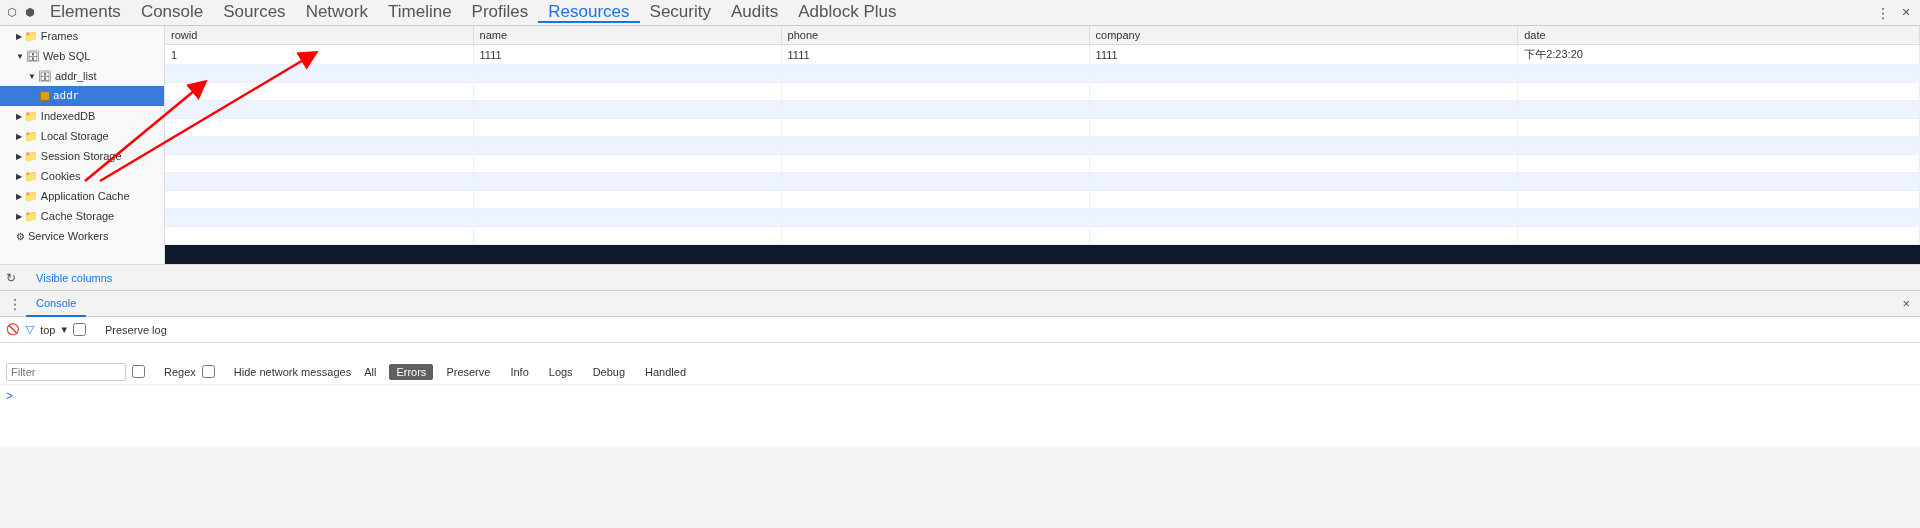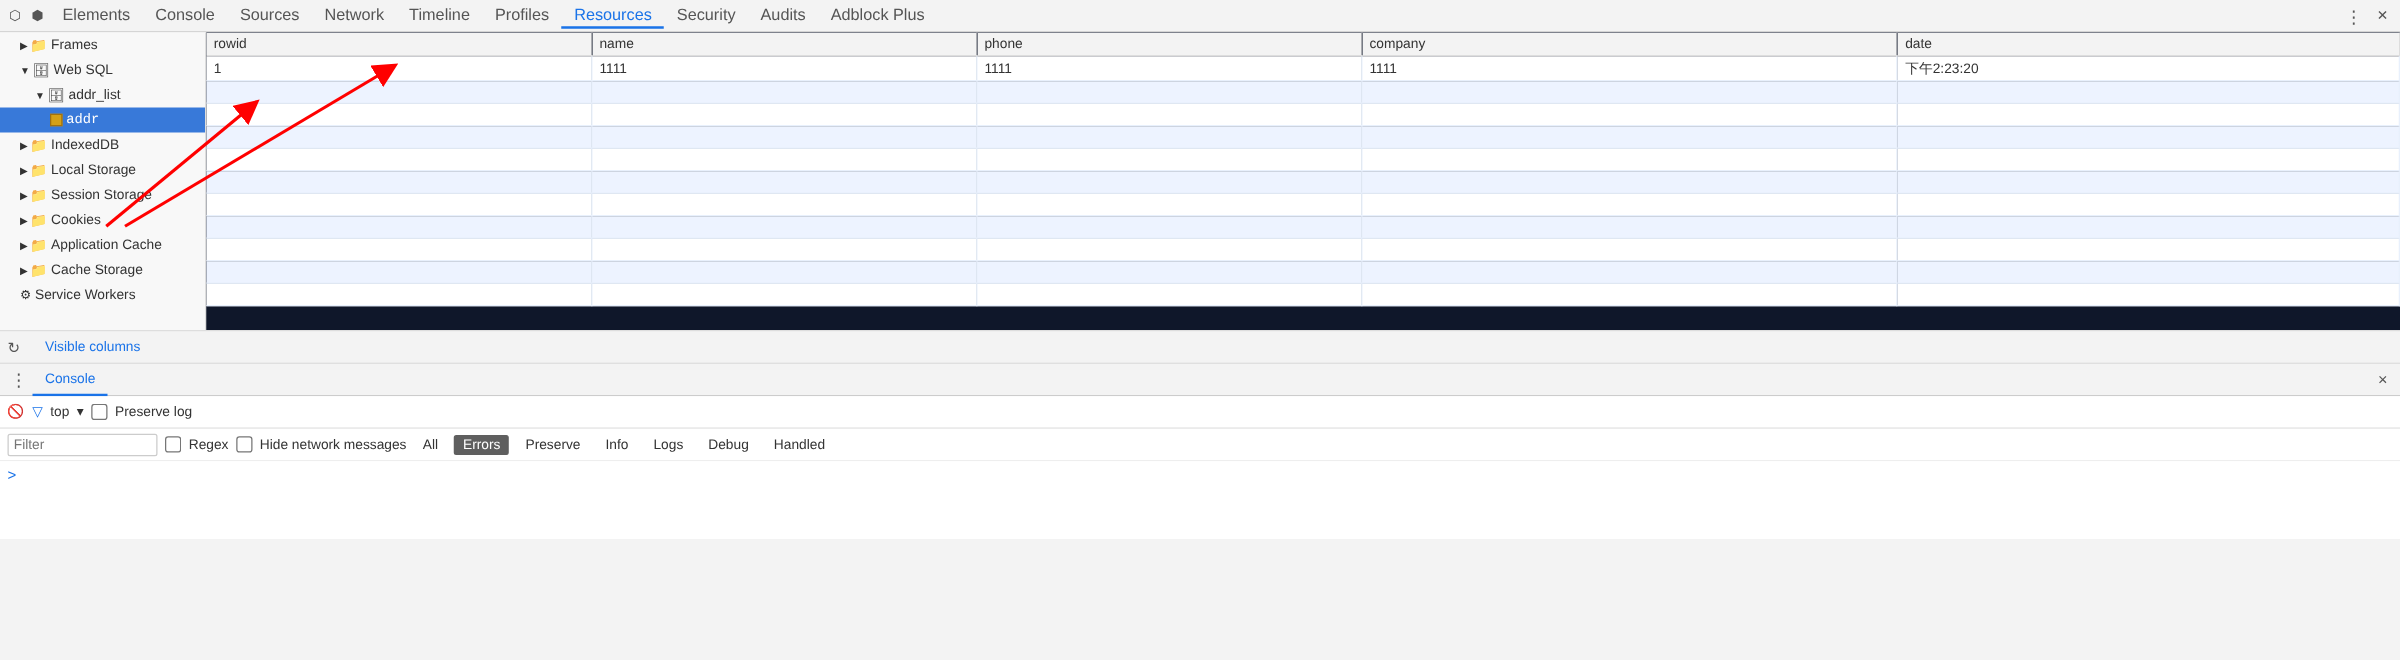--- a/index.html
+++ b/index.html
@@ -7,21 +7,21 @@
 
     
     .devtools-toolbar {
       display: flex; align-items: center; height: 26px;
       background: #f3f3f3; border-bottom: 1px solid #ccc;
       padding: 0 4px;
     }
     .toolbar-icon { width: 16px; height: 16px; display: inline-flex; align-items: center; justify-content: center; cursor: pointer; margin-right: 2px; color: #555; }
     .toolbar-tabs { display: flex; align-items: center; flex: 1; }
     .toolbar-tab {
-      padding: 4px 10px; cursor: pointer; font-size: 13px; color: #555;
+      padding: 4px 10px; cursor: pointer; font-size: 17px; color: #555;
       border-bottom: 2px solid transparent; height: 20px; display: flex; align-items: center;
     }
     .toolbar-tab.active { color: #1a73e8; border-bottom: 2px solid #1a73e8; }
     .toolbar-right { display: flex; align-items: center; gap: 4px; margin-left: auto; }
 
     
     .main-layout { display: flex; height: 238px; background: #fff; }
 
     
     .sidebar {
@@ -70,21 +70,21 @@
     .console-close { margin-left: auto; cursor: pointer; color: #555; padding: 0 6px; font-size: 13px; }
 
     .console-filter-bar {
       display: flex; align-items: center; height: 26px; border-bottom: 1px solid #ddd;
       padding: 0 6px; gap: 6px; background: #fff;
     }
     .filter-input {
       width: 120px; height: 18px; border: 1px solid #ccc; border-radius: 2px;
       padding: 0 4px; font-size: 11px;
     }
-    .checkbox-label { display: flex; align-items: center; gap: 6px; font-size: 11px; color: #333; cursor: pointer; }
+    .checkbox-label { display: flex; align-items: center; gap: 19px; font-size: 11px; color: #333; cursor: pointer; }
     .filter-btn {
       padding: 1px 6px; font-size: 11px; cursor: pointer;
       border: 1px solid transparent; border-radius: 2px; background: none; color: #333;
     }
     .filter-btn.active { background: #5f5f5f; color: #fff; border-color: #5f5f5f; }
 
     .console-content { padding: 4px 6px; height: 62px; background: #fff; display: flex; align-items: flex-start; }
     .console-prompt { color: #1a73e8; font-size: 12px; margin-right: 4px; }
     .table-icon-small { display: inline-block; width: 10px; height: 10px; background: #d4a017; border: 1px solid #a07010; margin-right: 3px; }
 
@@ -314,21 +314,21 @@
       <span style="font-size:11px; cursor:pointer; color:#555;">🚫</span>
       <span style="font-size:11px; cursor:pointer; color:#1a73e8;">▽</span>
       <span style="font-size:11px; font-weight:500;">top</span>
       <span style="font-size:11px; cursor:pointer;">▾</span>
       <label class="checkbox-label">
         <input type="checkbox" style="">
         <span>Preserve log</span>
       </label>
     </div>
 
-    <div style="display:flex; align-items:center; height:26px; padding:0 6px; gap:6px; border-bottom:1px solid #eee; background:#fff;">
+    <div style="display:flex; align-items:center; height:26px; padding:0 6px; gap:6px; border-bottom:1px solid #eee; background:#fff;margin-top:16px;">
       <input class="filter-input" type="text" placeholder="Filter" style="">
       <label class="checkbox-label">
         <input type="checkbox" style="">
         <span>Regex</span>
       </label>
       <label class="checkbox-label">
         <input type="checkbox" style="">
         <span>Hide network messages</span>
       </label>
       <button class="filter-btn">All</button>

